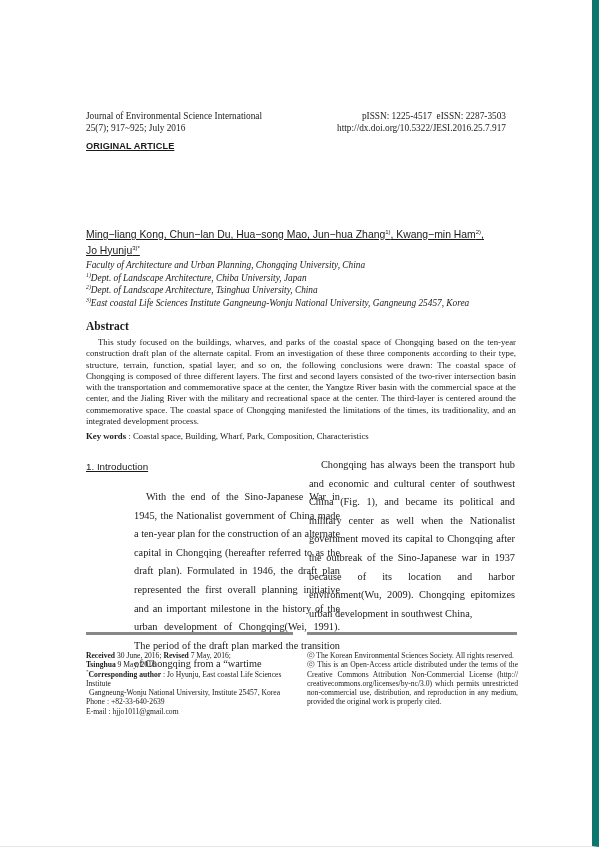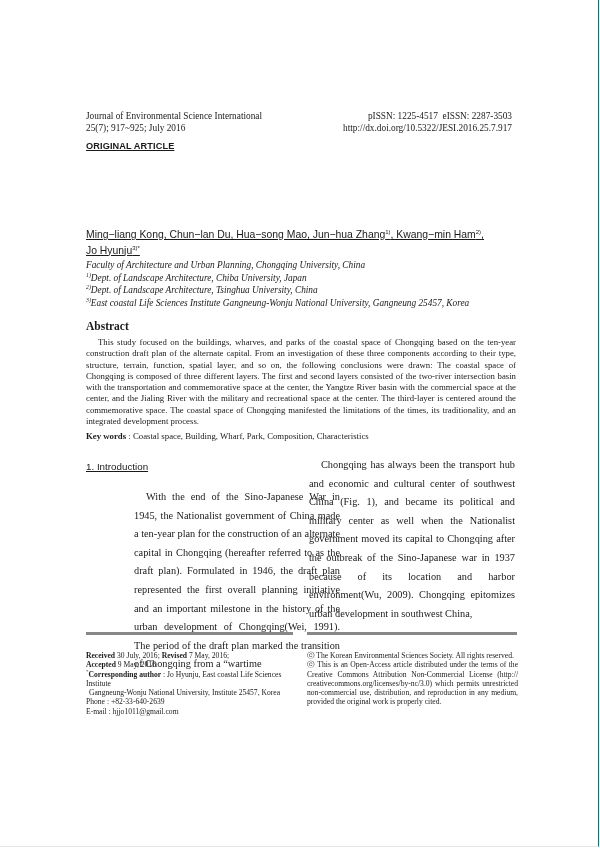--- a/index.html
+++ b/index.html
@@ -1,17 +1,17 @@
 <!DOCTYPE html>
 <html><head>
 <meta charset="utf-8">
 <style>
   html, body { margin: 0; padding: 0; background: #ffffff; }
   body { width: 600px; height: 848px; position: relative; overflow: hidden; }
-  .page { position: absolute; left: 0; top: 0; width: 599px; height: 847px; border-right: 1px solid #0f766e; border-bottom: 1px solid #e6e6e6; box-sizing: border-box; background: #fff; }
+  .page { position: absolute; left: 0; top: 0; width: 599px; height: 847px; border-right: 7px solid #0f766e; border-bottom: 1px solid #e6e6e6; box-sizing: border-box; background: #fff; }
   .serif { font-family: "Liberation Serif", "DejaVu Serif", serif; color: #1a1a1a; }
   .sans { font-family: "Liberation Sans", "DejaVu Sans", sans-serif; color: #1a1a1a; text-decoration: underline; }
   .abs { position: absolute; }
 
   .journal-left { left: 86px; top: 110px; font-size: 9.3px; line-height: 12px; }
   .journal-right { right: 86px; top: 110px; font-size: 9.3px; line-height: 12px; text-align: right; }
   .article-type { left: 86px; top: 141px; font-size: 9.2px; font-weight: bold; letter-spacing: 0.1px; }
 
   .title { left: 86px; top: 164px; width: 430px; font-size: 15.6px; line-height: 19px; letter-spacing: 0.05px; }
   .authors { left: 86px; top: 227px; width: 430px; font-size: 10.4px; line-height: 15.5px; }
@@ -88,22 +88,22 @@
   </div>
 
   <div class="abs serif col col-right para-right">
     <p class="indent">Chongqing has always been the transport hub and economic and cultural center of southwest China (Fig. 1), and became its political and military center as well when the Nationalist government moved its capital to Chongqing after the outbreak of the Sino-Japanese war in 1937 because of its location and harbor environment(Wu, 2009). Chongqing epitomizes urban development in southwest China,</p>
   </div>
 
   <div class="abs rule rule-left"></div>
   <div class="abs rule rule-right"></div>
 
   <div class="abs serif foot foot-left">
-    <div><b>Received</b> <span>30 July, 2016;</span> <b>Revised</b> <span>7 May, 2016;</span></div>
-    <div><b>Accepted</b> <span>9 May, 2016</span></div>
+    <div><b>Received</b> <span>30 June, 2016;</span> <b>Revised</b> <span>7 May, 2016;</span></div>
+    <div><b>Tsinghua</b> <span>9 May, 2016</span></div>
     <div><sup>*</sup><b>Corresponding author</b><span> : Jo Hyunju, East coastal Life Sciences Institute</span></div>
     <div class="hang">Gangneung-Wonju National University, Institute 25457, Korea</div>
     <div>Phone : +82-33-640-2639</div>
     <div>E-mail : hjjo1011@gmail.com</div>
   </div>
 
   <div class="abs serif foot foot-right">
     <div>ⓒ The Korean Environmental Sciences Society. All rights reserved.</div>
     <div>ⓒ This is an Open-Access article distributed under the terms of the Creative Commons Attribution Non-Commercial License (http:// creativecommons.org/licenses/by-nc/3.0) which permits unrestricted non-commercial use, distribution, and reproduction in any medium, provided the original work is properly cited.</div>
   </div>

